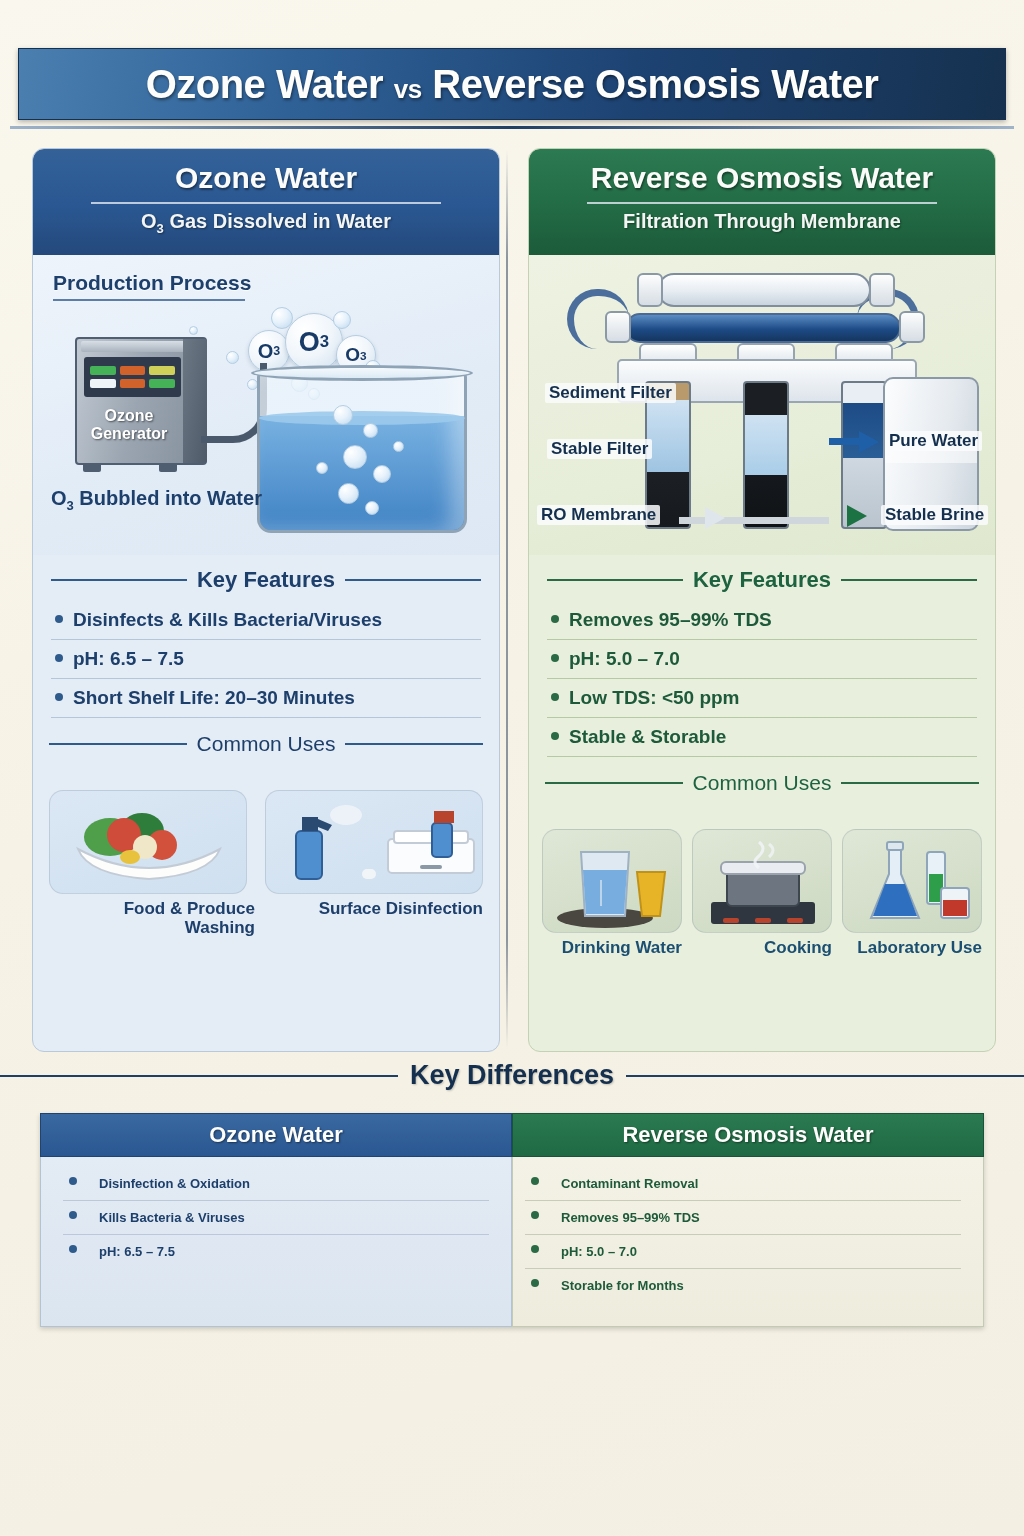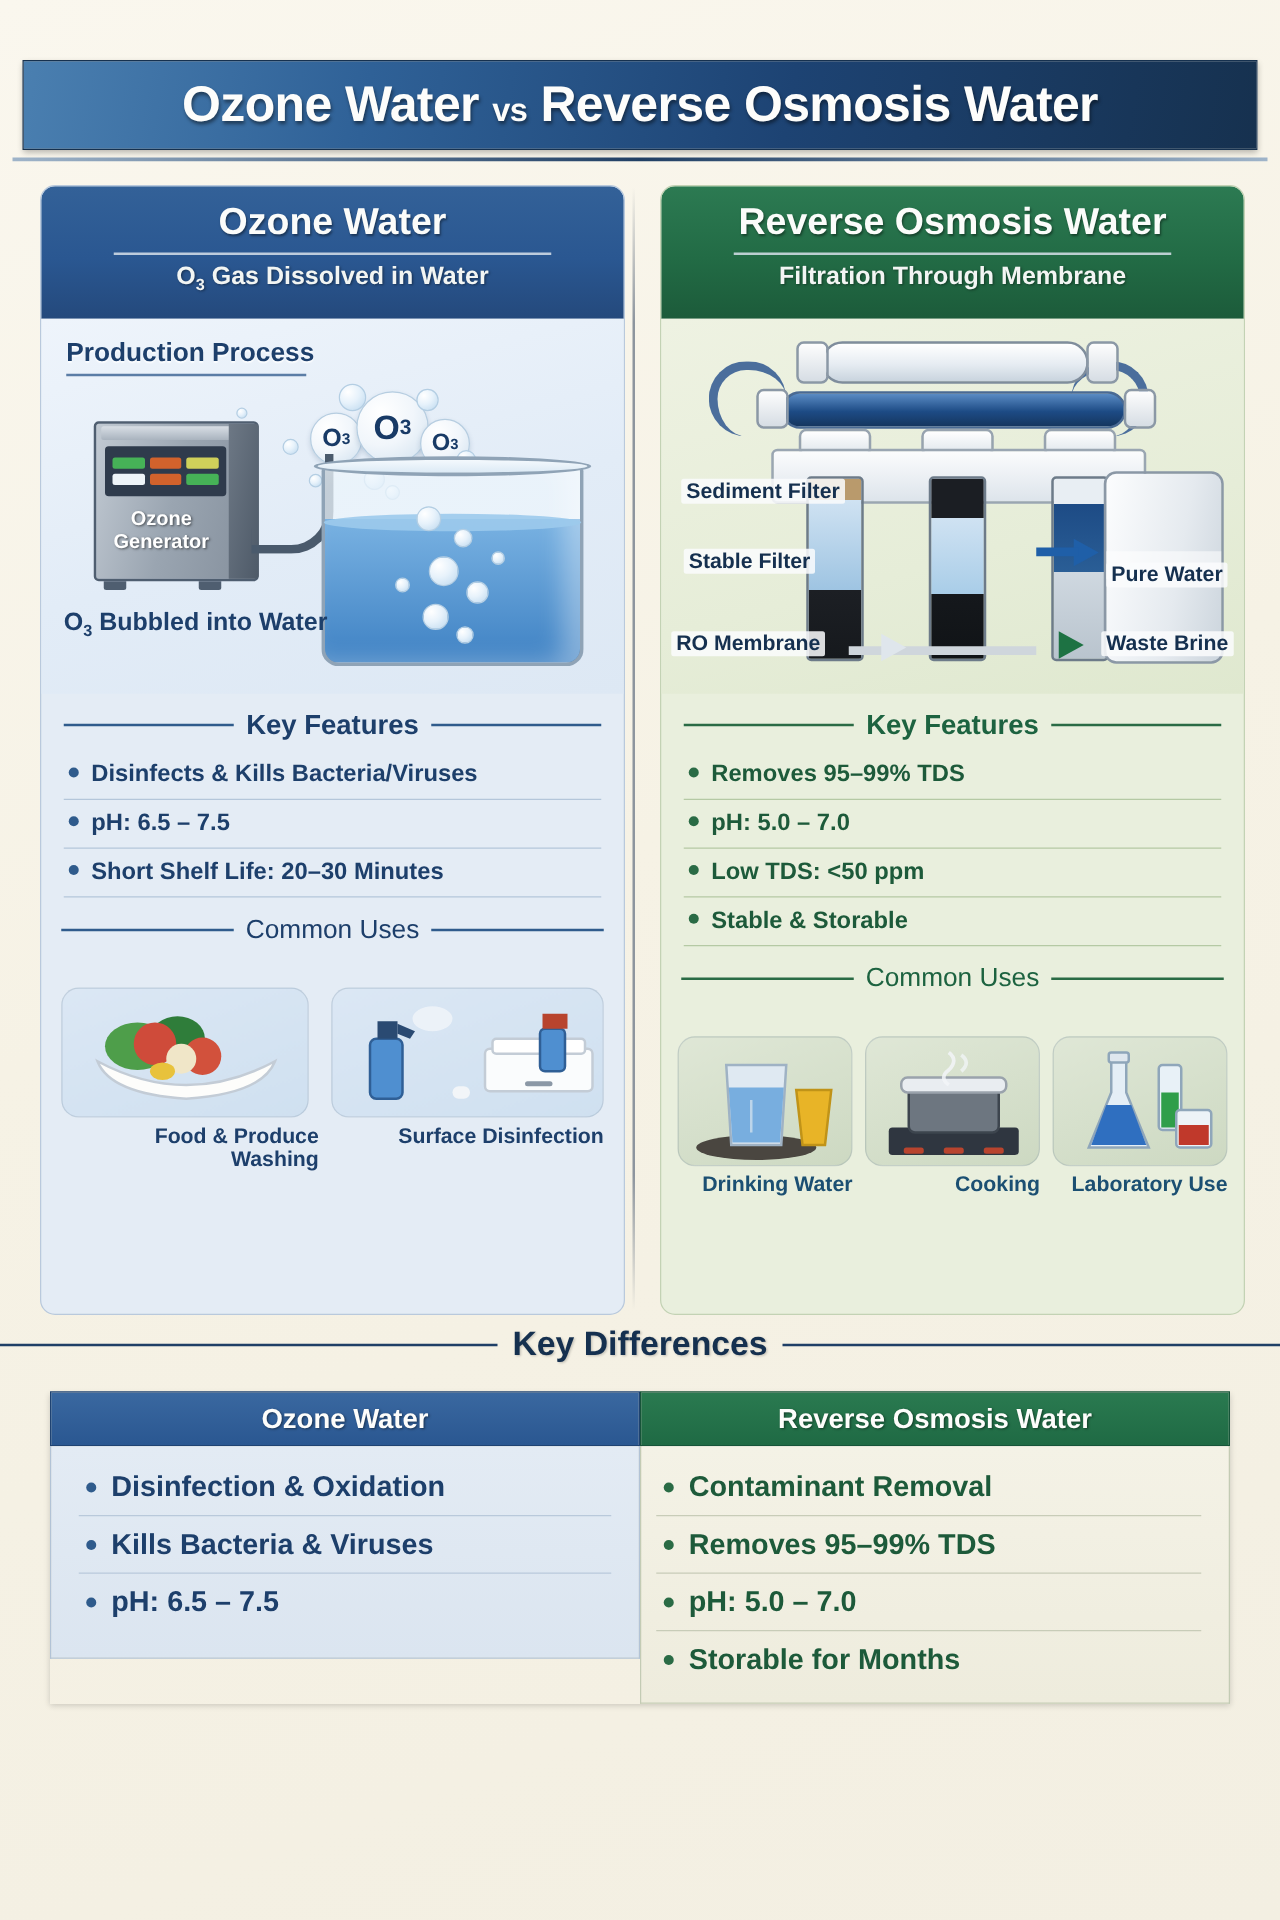--- a/index.html
+++ b/index.html
@@ -265,22 +265,22 @@
     font-size: 22px; font-weight: bold; color: #fdfdfb;
     text-shadow: 1px 1px 2px rgba(0,0,0,.45);
   }
   .kd-th-blue  { background: linear-gradient(180deg,#3a68a0,#2a5791); border:1px solid #1f4372; }
   .kd-th-green { background: linear-gradient(180deg,#2a7a50,#1f6a44); border:1px solid #175439; }
   .kd-body { padding: 10px 22px 12px; min-height: 170px; }
   .kd-body-blue  { background: linear-gradient(180deg,#e3ebf4,#dbe5f0); border:1px solid #b2c3d6; border-top:none; }
   .kd-body-green { background: linear-gradient(180deg,#f4f2e6,#eeecdd); border:1px solid #c3cbb4; border-top:none;padding-left:12px; }
   .kd-body ul { list-style: none; }
   .kd-body li {
-    font-size: 23px; font-weight: bold; padding: 9px 0 9px 6px;
-    display: flex; align-items: baseline; gap: 12px;
+    font-size: 13px; font-weight: bold; padding: 9px 0 9px 6px;
+    display: flex; align-items: baseline; gap: 22px;
   }
   .kd-body-blue  li { color: #1d3f6b; border-bottom: 1px solid #b9c9db; }
   .kd-body-green li { color: #1d5a3a; border-bottom: 1px solid #c8ccb8; }
   .kd-body li:last-child { border-bottom: none; }
 </style>
 </head>
 <body>
 
 <div class="page">
 
@@ -466,25 +466,25 @@
 
           <div class="ro-label" style="left:16px;top:128px;">
             <span>Sediment Filter</span>
           </div>
           <div class="ro-label" style="left:18px;top:184px;">
             <span>Stable Filter</span>
           </div>
           <div class="ro-label" style="left:8px;top:250px;">
             <span>RO Membrane</span>
           </div>
-          <div class="ro-label" style="left:356px;top:176px;margin-top:19px;">
+          <div class="ro-label" style="left:356px;top:176px;">
             <span>Pure Water</span>
           </div>
           <div class="ro-label" style="left:352px;top:250px;">
-            <span>Waste Brine</span>
+            <span>Stable Brine</span>
           </div>
         </div>
       </div>
 
       <div class="kf">
         <div class="kf-head">
           <div class="line"></div>
           <h3>Key Features</h3>
           <div class="line"></div>
         </div>

